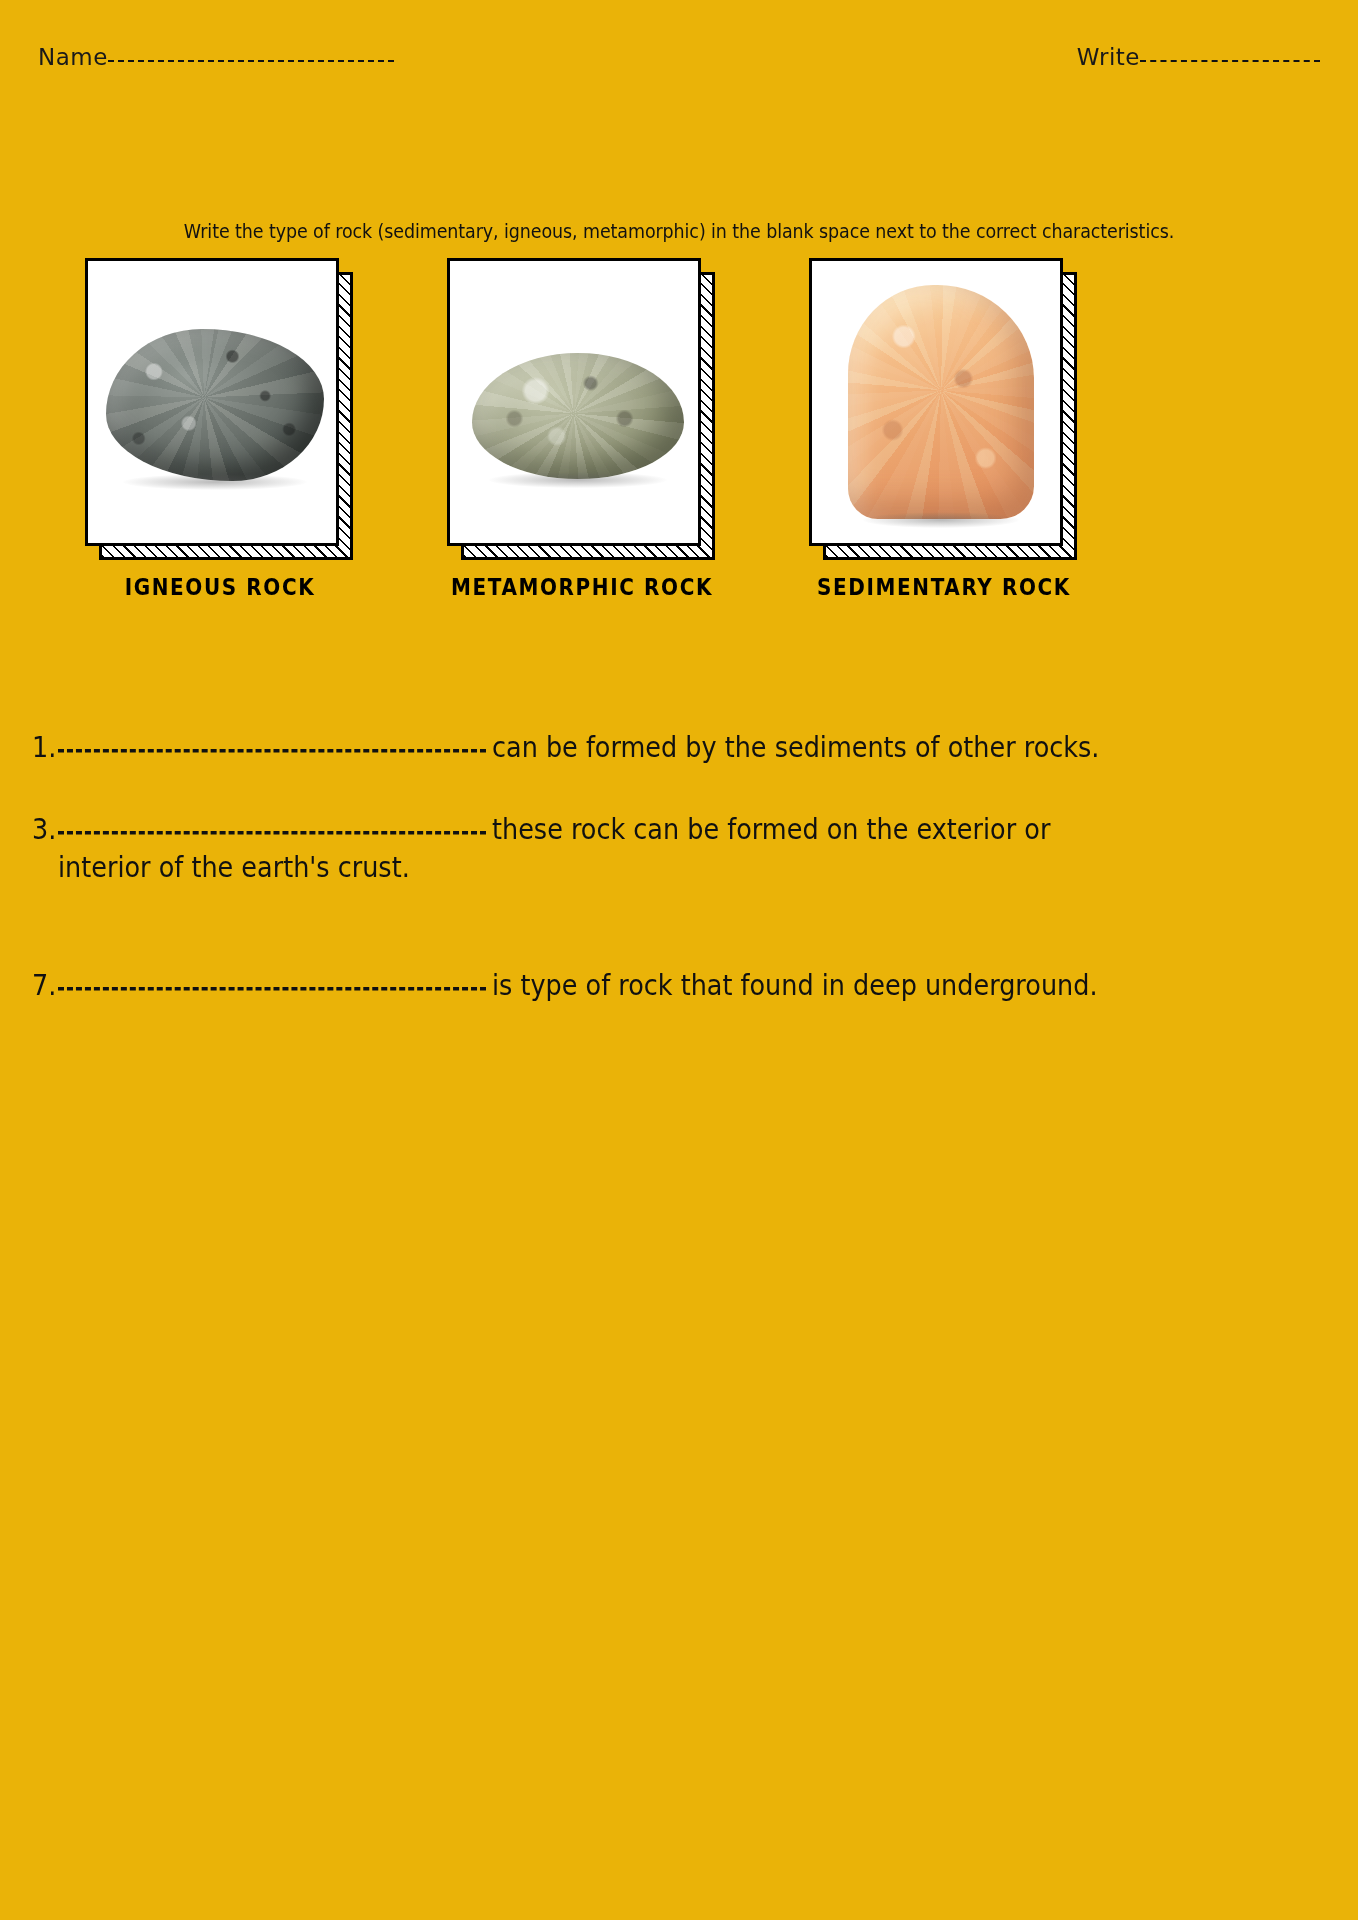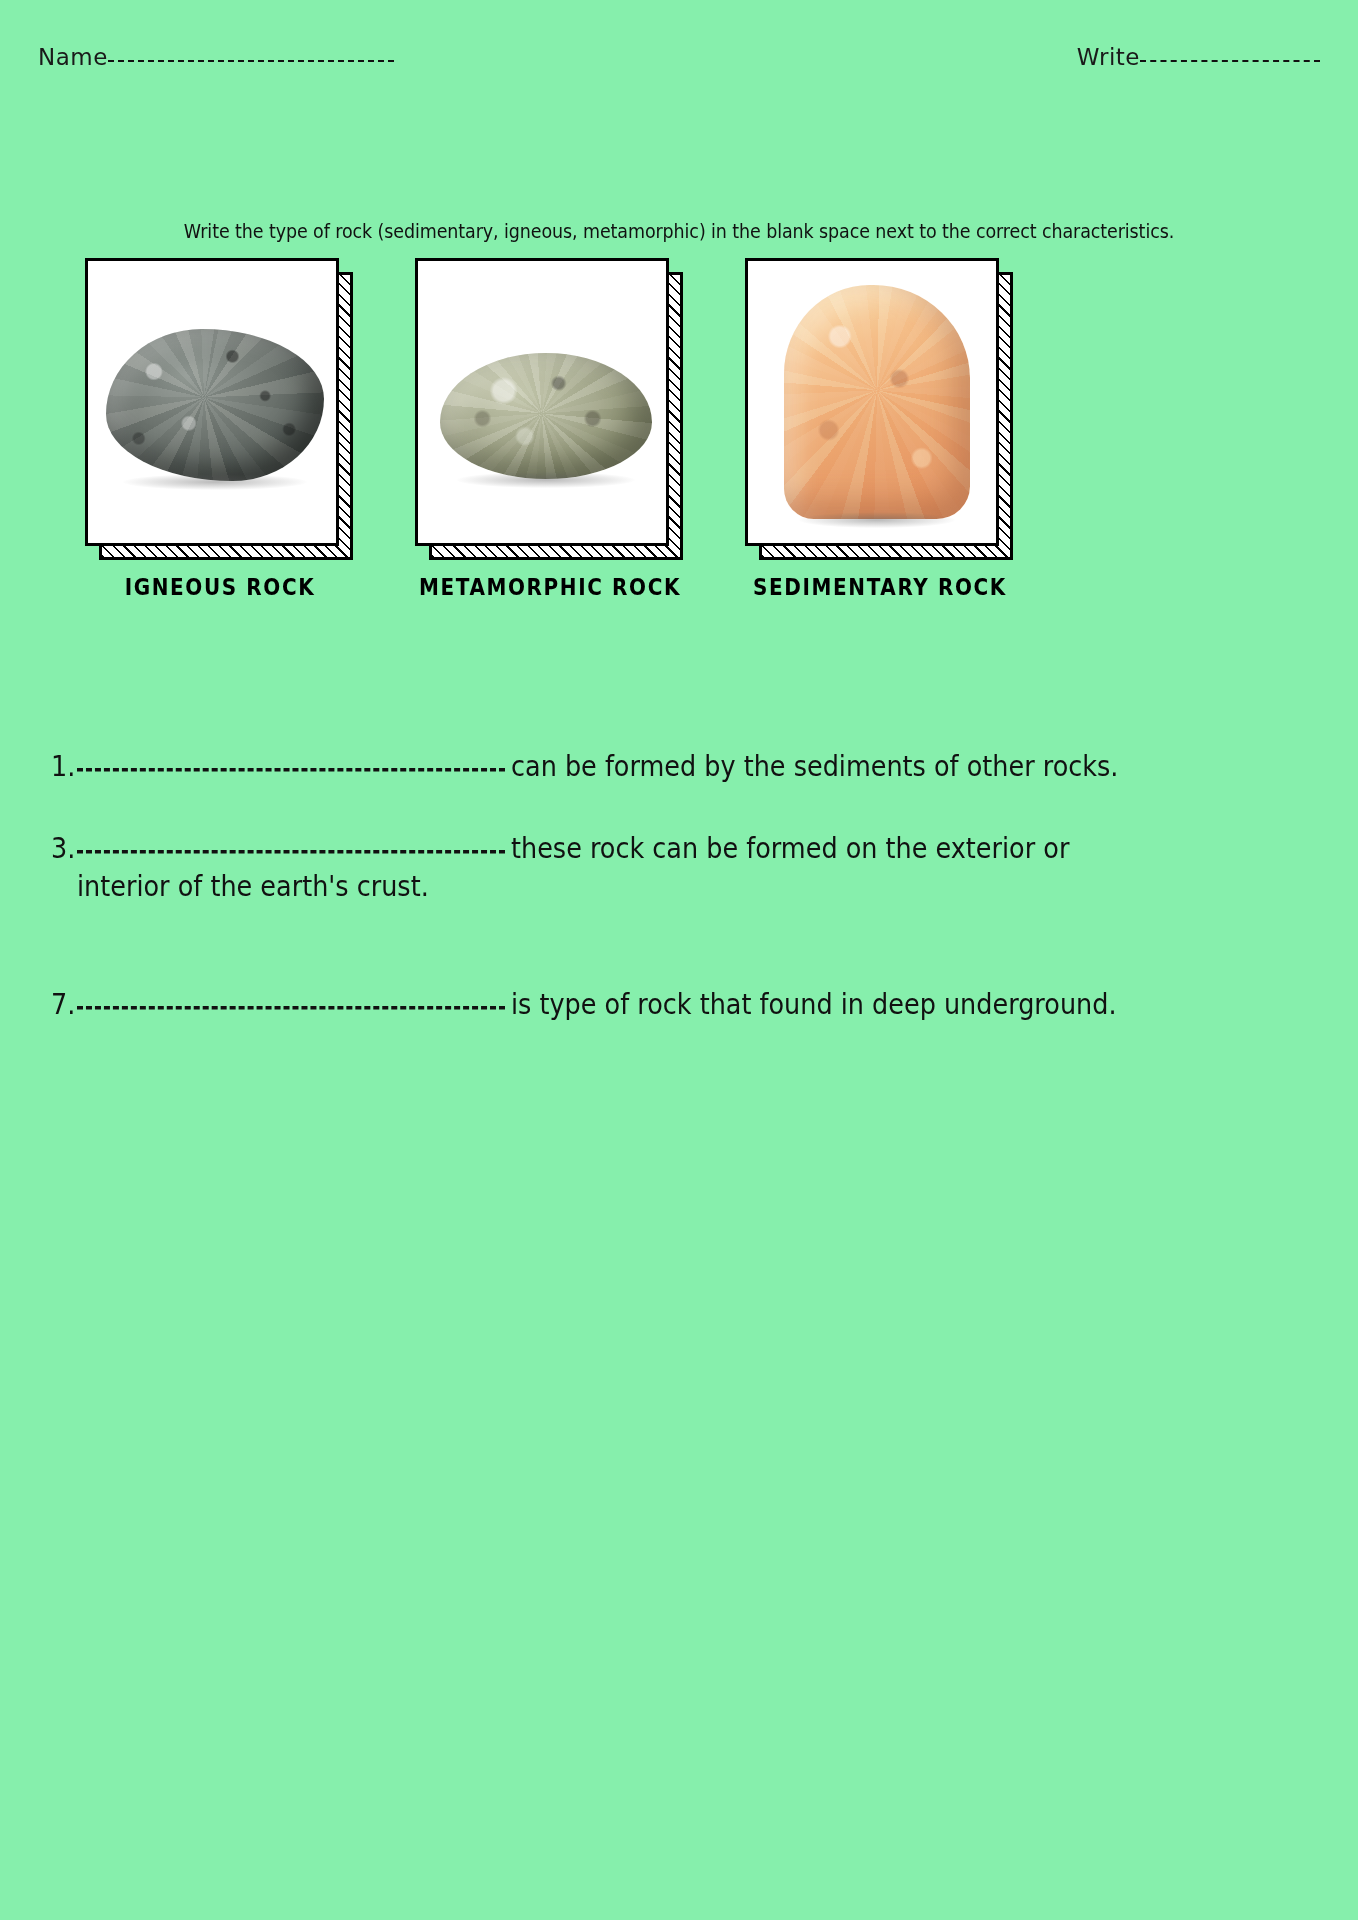--- a/index.html
+++ b/index.html
@@ -13,21 +13,21 @@
     height: 1920px;
     position: relative;
     font-family: "Liberation Sans", sans-serif;
     color: #000000;
     overflow: hidden;
   }
 
   .page {
     position: absolute;
     inset: 0;
-    background: #86efac;
+    background: #eab308;
   }
 
   
   .header-row {
     position: absolute;
     top: 30px;
     left: 38px;
     right: 38px;
     height: 40px;
     display: flex;
@@ -99,20 +99,21 @@
     left: 85px;
     width: 1188px;
     height: 310px;
     display: flex;
     gap: 0;
   }
   .frame-cell {
     width: 330px;
     position: relative;
     margin-right: 0;
+    padding-left: 32px;
   }
   .frame-cell.c1 { margin-left: 0; }
   .frame-cell.c2 { margin-left: 0; }
   .frame-cell.c3 { margin-left: 0; }
 
   .frame-shadow {
     position: absolute;
     left: 14px;
     top: 14px;
     width: 254px;
@@ -224,23 +225,22 @@
     color: #000;
     transform: scaleY(1.12);
     transform-origin: center top;
     white-space: nowrap;
   }
 
   
   .questions {
     position: absolute;
     top: 726px;
-    left: 51px;
+    left: 32px;
     width: 1285px;
-    margin-top: 19px;
   }
   .q-item {
     position: relative;
     margin: 0;
   }
   .q-line {
     font-family: "DejaVu Sans", sans-serif;
     font-size: 25.5px;
     line-height: 38px;
     color: #111;

